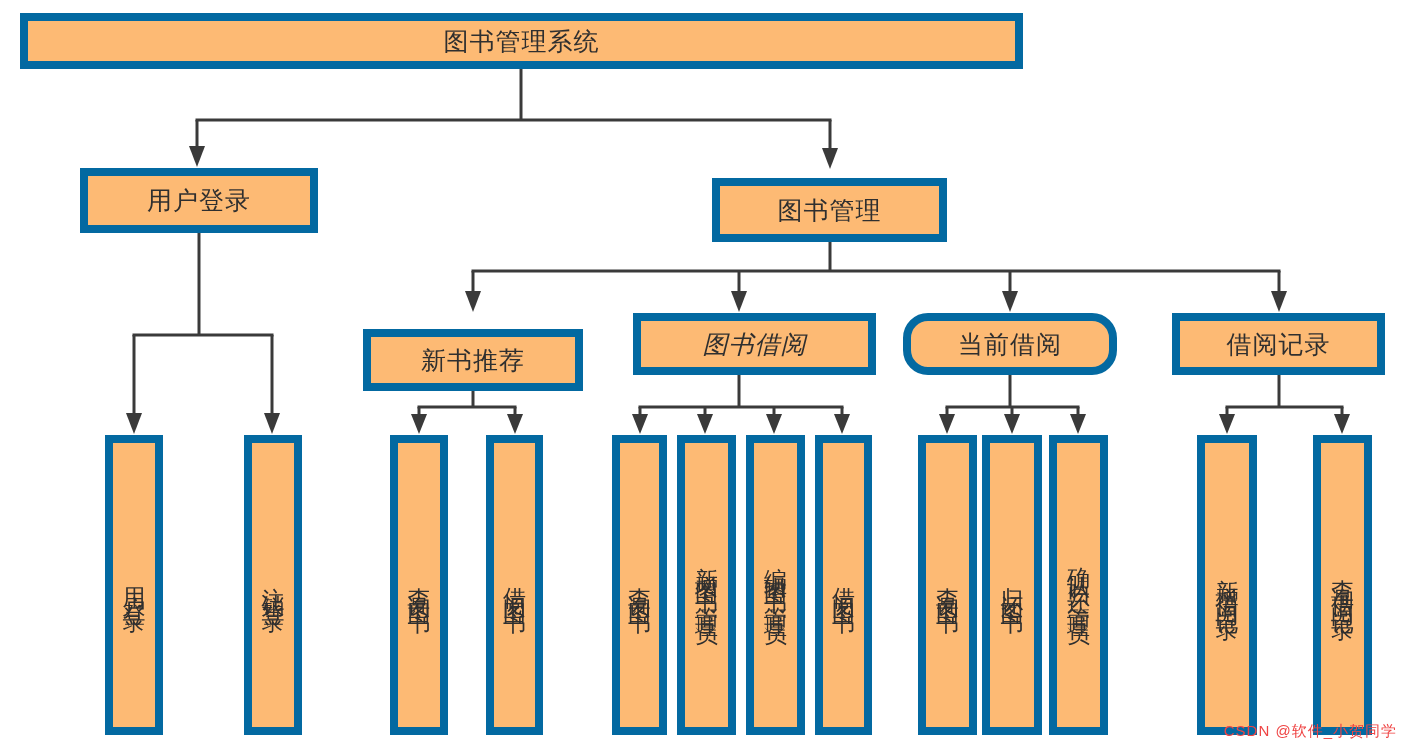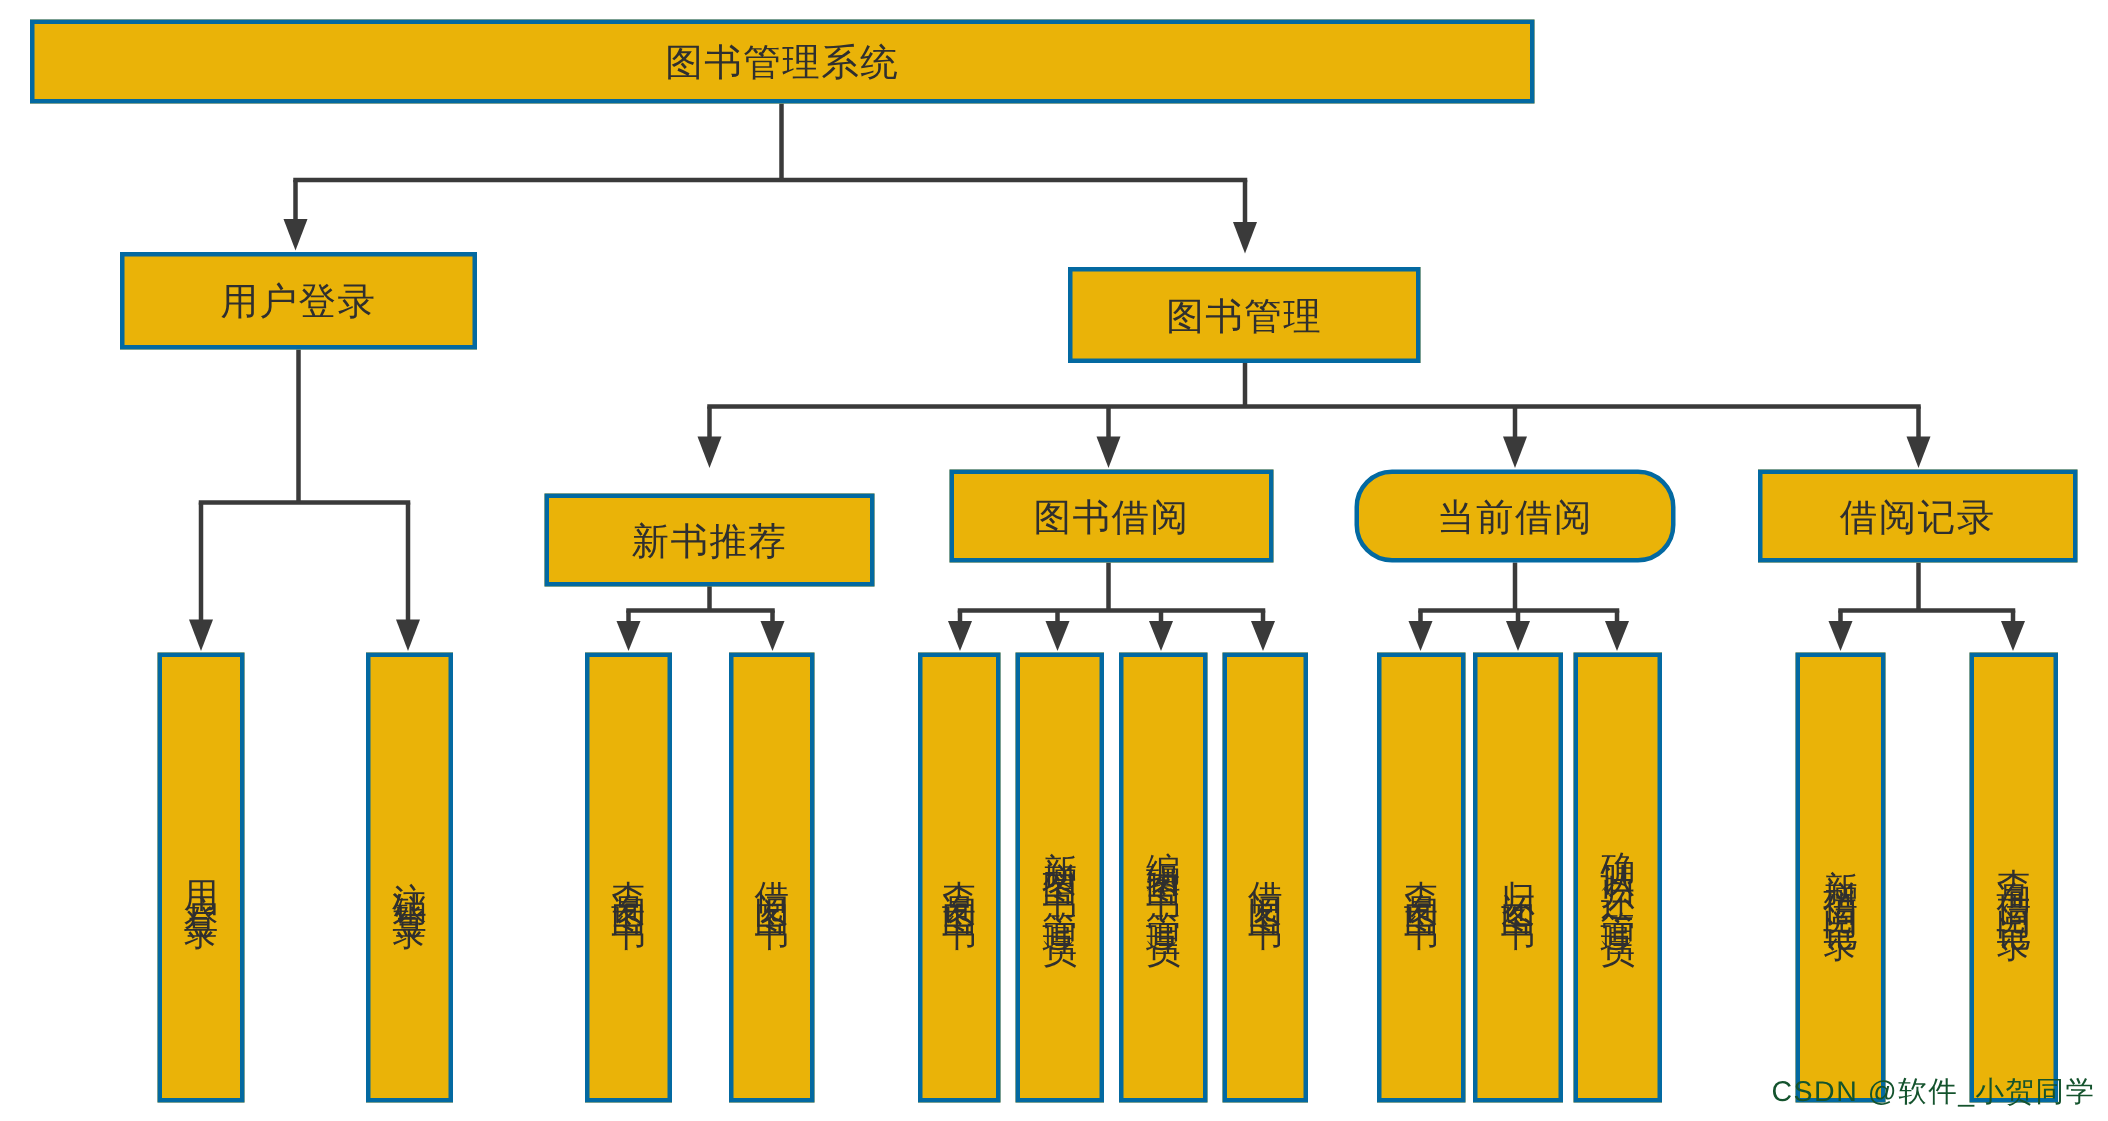--- a/index.html
+++ b/index.html
@@ -16,22 +16,22 @@
     overflow: hidden;
   }
   svg.connectors {
     position: absolute;
     left: 0; top: 0;
     z-index: 1;
   }
   .box {
     position: absolute;
     box-sizing: border-box;
-    border: 3px solid #0369a1;
-    background: #eab308;
+    border: 8px solid #0369a1;
+    background: #fdba74;
     display: flex;
     align-items: center;
     justify-content: center;
     color: #2f2f2f;
     z-index: 2;
     text-align: right;
   }
   .hbox {
     font-size: 25px;
     letter-spacing: 1px;
@@ -46,22 +46,22 @@
     writing-mode: vertical-rl;
     text-orientation: mixed;
     letter-spacing: 8px;
     line-height: 1;
     white-space: nowrap;
   }
   .watermark {
     position: absolute;
     right: 8px;
     bottom: 6px;
-    font-size: 19px;
-    color: #14532d;
+    font-size: 15px;
+    color: #ef4444;
     letter-spacing: 1px;
     z-index: 3;
     white-space: nowrap;
   }
 </style>
 </head>
 <body>
 
 <div class="stage">
 
@@ -126,21 +126,21 @@
     <path d="M1342 407 V416"></path>
     <polygon points="1334,414 1350,414 1342,434" fill="#3a3a3a" stroke="none"></polygon>
   </svg>
 
   <div class="box hbox" style="left:20px; top:13px; width:1003px; height:56px;">图书管理系统</div>
 
   <div class="box hbox" style="left:80px; top:168px; width:238px; height:65px;">用户登录</div>
   <div class="box hbox" style="left:712px; top:178px; width:235px; height:64px;">图书管理</div>
 
   <div class="box hbox" style="left:363px; top:313px; width:220px; height:62px;margin-top:16px;">新书推荐</div>
-  <div class="box hbox" style="left:633px; top:313px; width:216px; height:62px;">图书借阅</div>
+  <div class="box hbox" style="left:633px; top:313px; width:243px; height:62px;font-style:italic;">图书借阅</div>
   <div class="box hbox" style="left:903px; top:313px; width:214px; height:62px;border-radius:25px;">当前借阅</div>
   <div class="box hbox" style="left:1172px; top:313px; width:213px; height:62px;">借阅记录</div>
 
   <div class="box vbox" style="left:105px; width:58px;">
     <span>用户登录</span>
   </div>
   <div class="box vbox" style="left:244px; width:58px;">
     <span>注销登录</span>
   </div>
 

